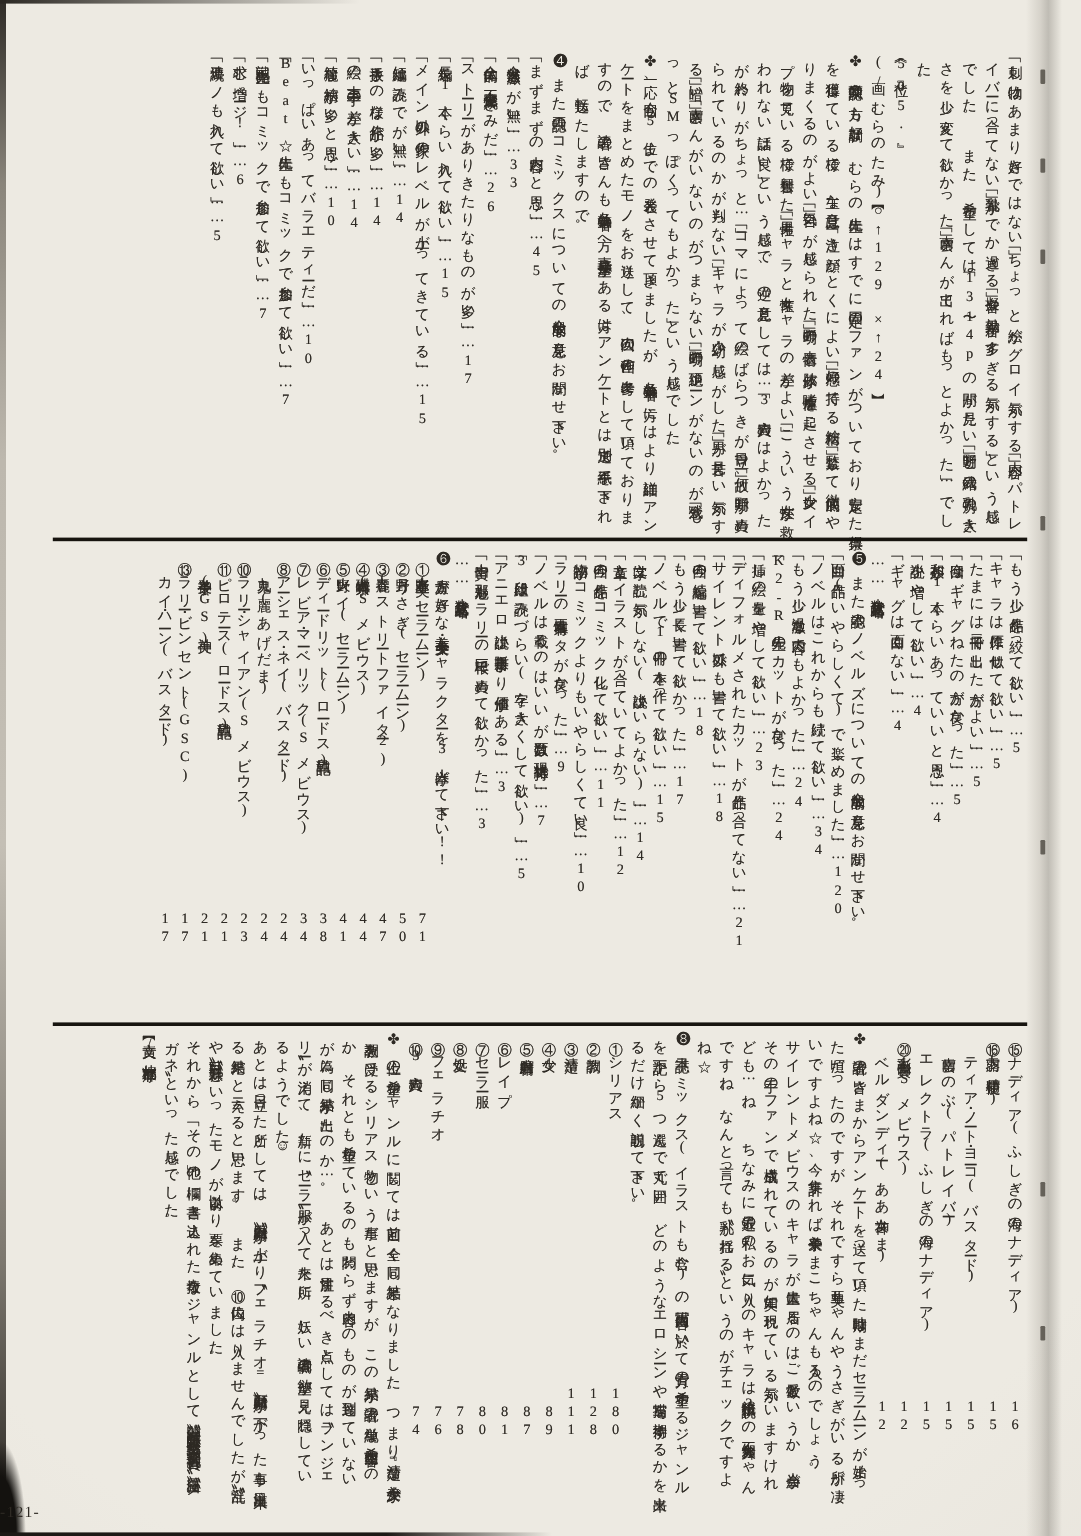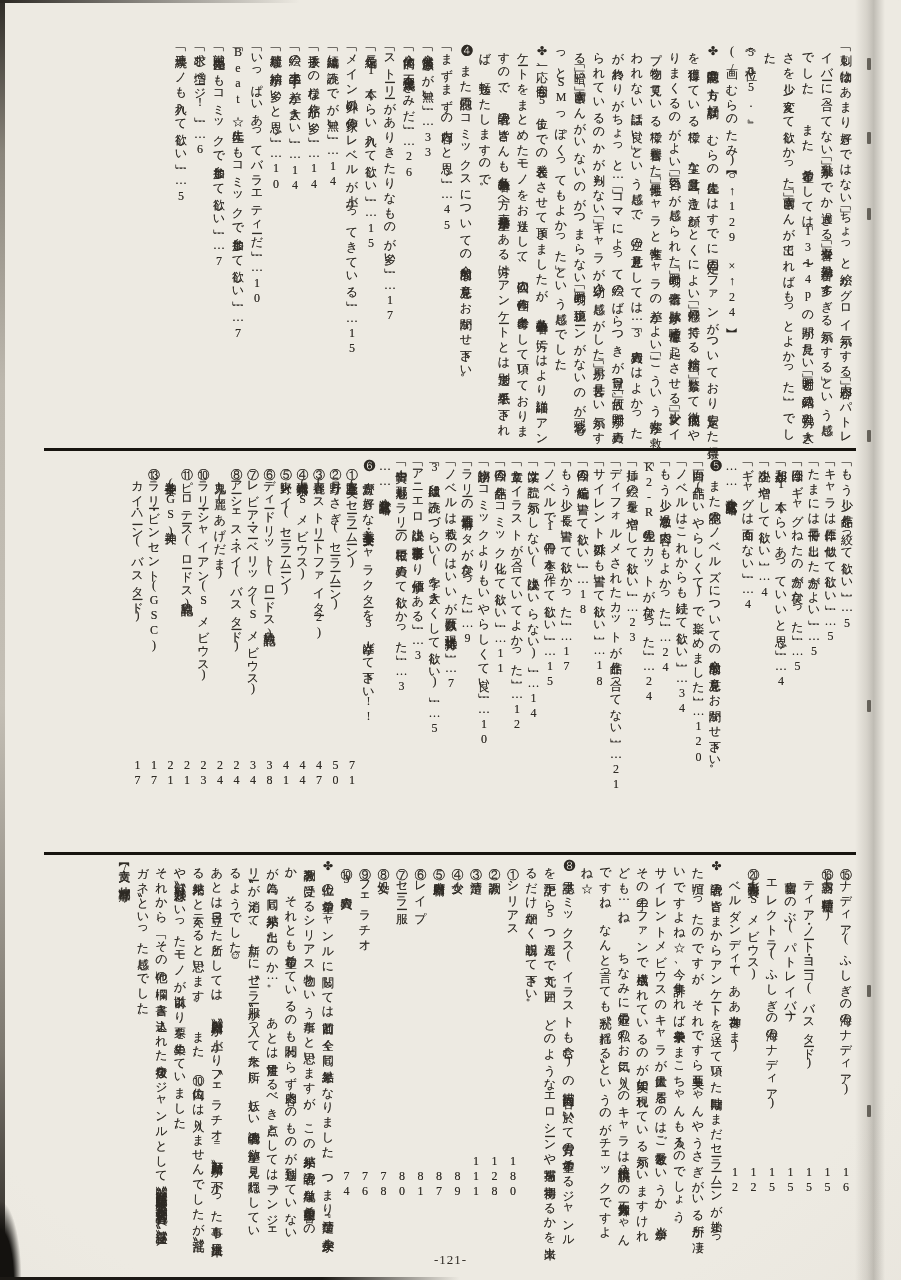--- a/index.html
+++ b/index.html
@@ -23,21 +23,21 @@
   .sgap{margin-block-start:6px;}
   .list{display:contents;}
   .rank-item{display:flex;justify-content:space-between;}
   .pad-b2{padding-inline-end:56px;}
   .pad-b3a{padding-inline-end:52px;}
   .pad-b3b{padding-inline-end:48px;}
   .rule{position:absolute;left:44px;width:812px;height:2.5px;background:#17140f;}
   .rule-1{top:448px;}
   .rule-2{top:852px;}
   .pageno{
-    position:absolute;left:0;right:0;bottom:12px;text-align:center;
+    position:absolute;left:0;right:0;bottom:12px;
     font-size:13px;letter-spacing:1px;color:#2e2a24;
   }
   
   .edge-left{position:absolute;left:0;top:0;bottom:0;width:5px;
     background:linear-gradient(180deg,#2f2c27,#8a857b 12%,#bdb8ae 30%,#c4bfb5 55%,#7d786f 82%,#24211d);}
   .corner-tl{position:absolute;left:0;top:0;width:300px;height:3px;
     background:linear-gradient(90deg,#2b2823,rgba(43,40,35,0));}
   .blob-bl{position:absolute;left:0;bottom:0;width:30px;height:110px;
     background:radial-gradient(ellipse 100% 100% at 0% 100%,#14120f 45%,rgba(20,18,15,0) 72%);}
   .edge-bottom{position:absolute;left:0;bottom:0;width:460px;height:3px;

